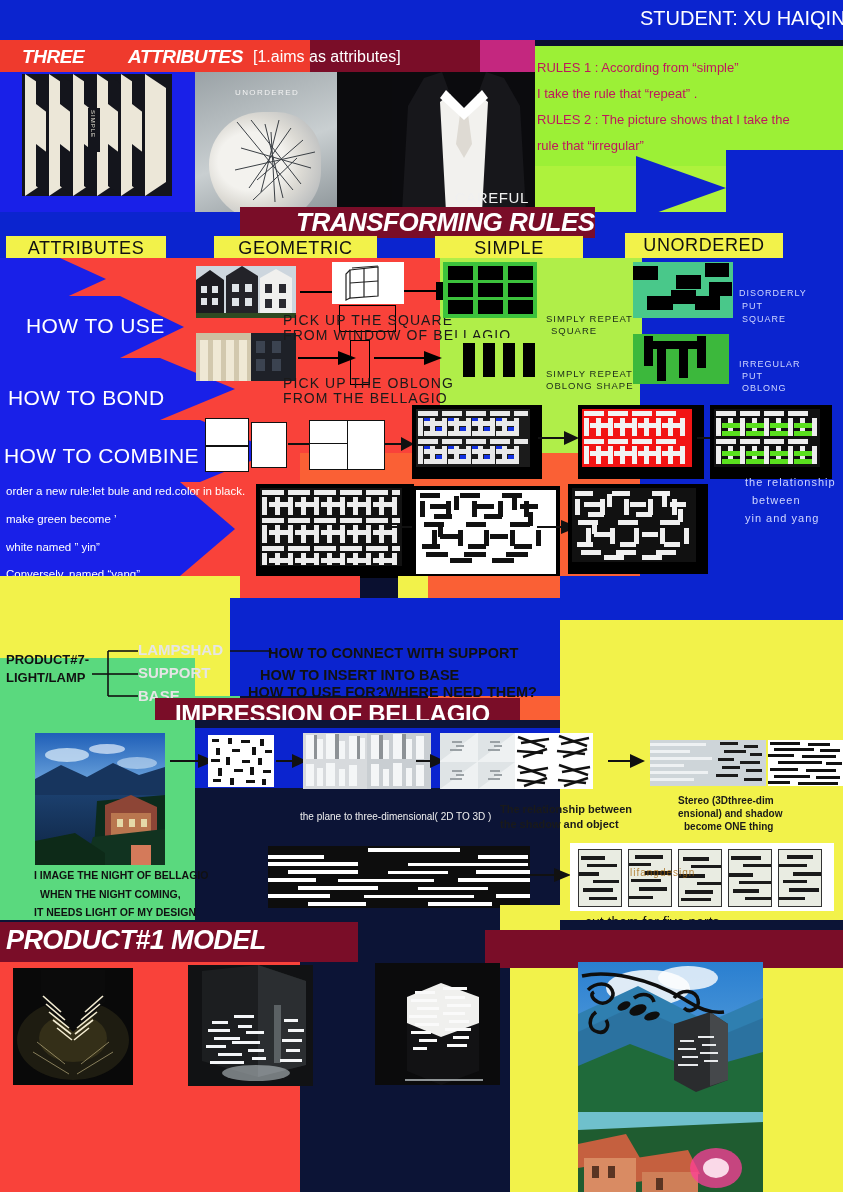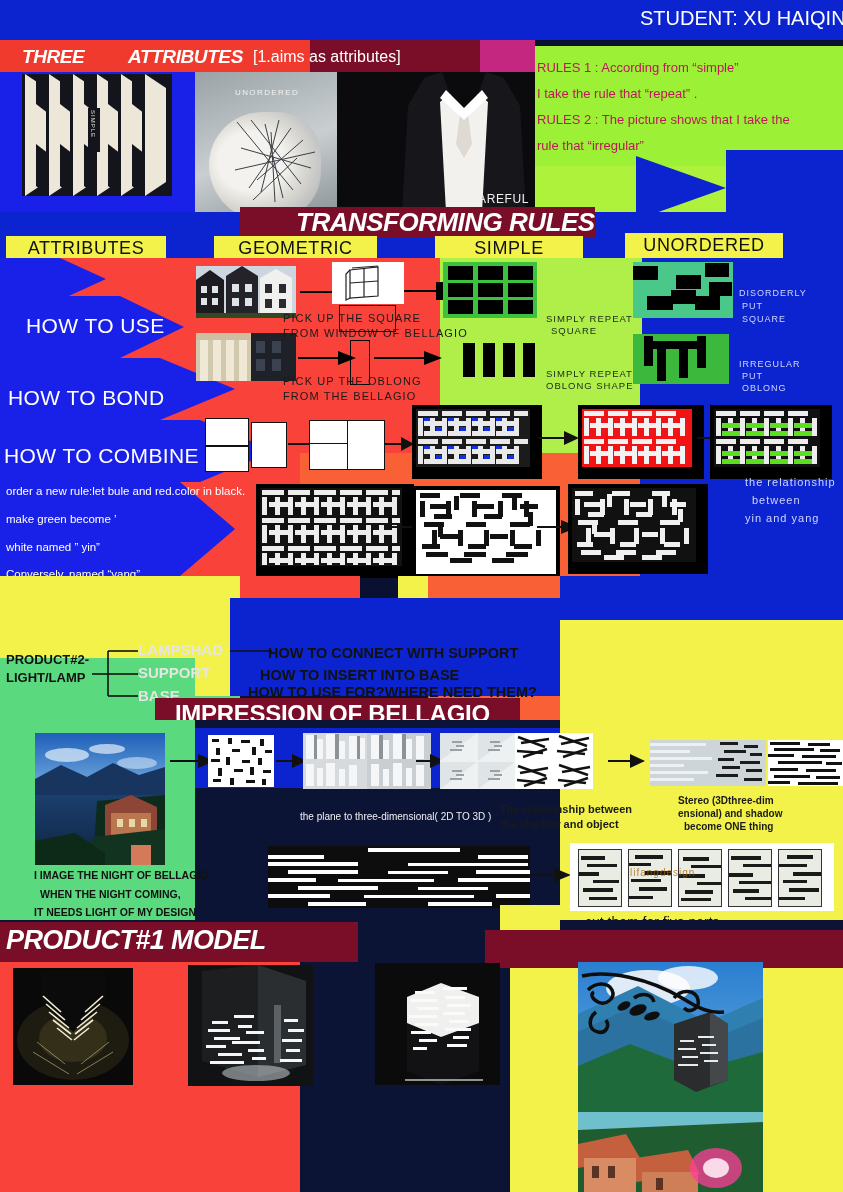--- a/index.html
+++ b/index.html
@@ -26,21 +26,21 @@
   #img-simple{left:22px;top:74px;width:150px;height:122px;background:#111;overflow:hidden;}
   #simple-word{position:absolute;left:68px;top:36px;color:#e8e4d6;font-size:6px;letter-spacing:1px;writing-mode:vertical-rl;}
 
   #img-unordered{left:195px;top:72px;width:142px;height:140px;overflow:hidden;background:linear-gradient(160deg,#9aa2a6,#c9cfd1 55%,#8e969a);}
   #unordered-cap{position:absolute;left:40px;top:16px;color:#f2f2f2;font-size:8px;letter-spacing:1.4px;}
   #hand{position:absolute;left:14px;top:40px;width:112px;height:110px;background:radial-gradient(ellipse at 38% 45%,#f3f2ee 0 34%,#dcdad4 52%,#b8bbbd 80%);border-radius:48% 40% 46% 52%;}
   #needles{position:absolute;left:36px;top:46px;width:92px;height:86px;}
 
   #img-dark{left:337px;top:72px;width:55px;height:140px;background:#0b0b0d;}
   #img-careful{left:392px;top:72px;width:143px;height:140px;background:#0d0d10;overflow:hidden;}
-  #careful-cap{position:absolute;right:6px;bottom:6px;color:#f0f0f0;font-size:12px;letter-spacing:.6px;}
+  #careful-cap{position:absolute;right:6px;bottom:6px;color:#f0f0f0;font-size:15px;letter-spacing:.6px;}
 
   
   #rules-panel{left:535px;top:46px;width:308px;height:120px;background:#9cf036;}
   #rules-panel .ln{position:absolute;left:2px;font-size:13px;color:#be185d;white-space:nowrap;}
   #rules-lower{left:535px;top:166px;width:308px;height:46px;background:#aef23c;}
   #blue-arrow-right{left:636px;top:156px;width:0;height:0;border-top:32px solid transparent;border-bottom:32px solid transparent;border-left:90px solid #0b24cf;}
   #blue-arrow-body{left:726px;top:150px;width:117px;height:62px;background:#0b24cf;}
 
   
   #tr-bar{left:240px;top:207px;width:355px;height:31px;background:#7a0d28;}
@@ -82,21 +82,21 @@
   #how-bond{left:8px;top:386px;}
   #how-combine{left:4px;top:444px;}
   .orderline{position:absolute;color:#fff;font-size:11.5px;white-space:nowrap;}
 
   
   #pic-houses{left:196px;top:266px;width:100px;height:52px;background:linear-gradient(#cfd6dc 0 16%,#1b1b20 16% 100%);overflow:hidden;}
   #pic-cols{left:196px;top:333px;width:100px;height:48px;background:linear-gradient(100deg,#cdc3ab 0 55%,#1e2128 55% 100%);overflow:hidden;}
   #win-white{left:332px;top:262px;width:72px;height:42px;background:#fff;}
   #sq-outline{left:339px;top:305px;width:55px;height:25px;border:1.6px solid #000;}
   #ob-outline{left:350px;top:340px;width:18px;height:43px;border:1.6px solid #000;}
-  .capline{position:absolute;font-size:11px;color:#1a1a1a;letter-spacing:1.1px;white-space:nowrap;}
+  .capline{position:absolute;font-size:14px;color:#1a1a1a;letter-spacing:1.1px;white-space:nowrap;}
 
   
   #grid-sq{left:443px;top:262px;width:94px;height:56px;background:#3cc23c;}
   #grid-ob{left:455px;top:338px;width:92px;height:44px;background:#b0ee49;}
   #grid-sq2{left:633px;top:262px;width:100px;height:56px;background:#49c88a;}
   #grid-ob2{left:633px;top:334px;width:96px;height:50px;background:#3cb83c;}
   .noteblue{position:absolute;color:#cfd6ff;font-size:9px;letter-spacing:1px;white-space:nowrap;}
   .notedark{position:absolute;color:#1a2a1a;font-size:9.5px;letter-spacing:1px;white-space:nowrap;}
 
   
@@ -804,21 +804,21 @@
   <div class="abs" id="orange-big"></div>
   <div class="abs" id="yellow-tab"></div>
   <div class="abs" id="blue-right-low"></div>
   <div class="abs" id="yellow-right-low"></div>
   <div class="abs" id="blue-more"></div>
 
   <div class="hq" style="left:268px;top:645px">HOW TO CONNECT WITH SUPPORT</div>
   <div class="hq" style="left:260px;top:667px">HOW TO INSERT INTO BASE</div>
   <div class="hq" style="left:248px;top:684px">HOW TO USE FOR?WHERE NEED THEM?</div>
 
-  <div class="abs" id="prod1">PRODUCT#2-</div>
+  <div class="abs" id="prod1">PRODUCT#7-</div>
   <div class="abs" id="prod1b">LIGHT/LAMP</div>
   <svg class="abs" style="left:92px;top:646px" width="60" height="56">
     <line x1="0" y1="28" x2="16" y2="28" stroke="#111" stroke-width="1.6"></line>
     <line x1="16" y1="5" x2="16" y2="50" stroke="#111" stroke-width="1.6"></line>
     <line x1="16" y1="5" x2="46" y2="5" stroke="#111" stroke-width="1.6"></line>
     <line x1="16" y1="28" x2="46" y2="28" stroke="#111" stroke-width="1.6"></line>
     <line x1="16" y1="50" x2="46" y2="50" stroke="#111" stroke-width="1.6"></line>
   </svg>
   <div class="partlabel" style="left:138px;top:641px">LAMPSHAD</div>
   <div class="partlabel" style="left:138px;top:664px">SUPPORT</div>

